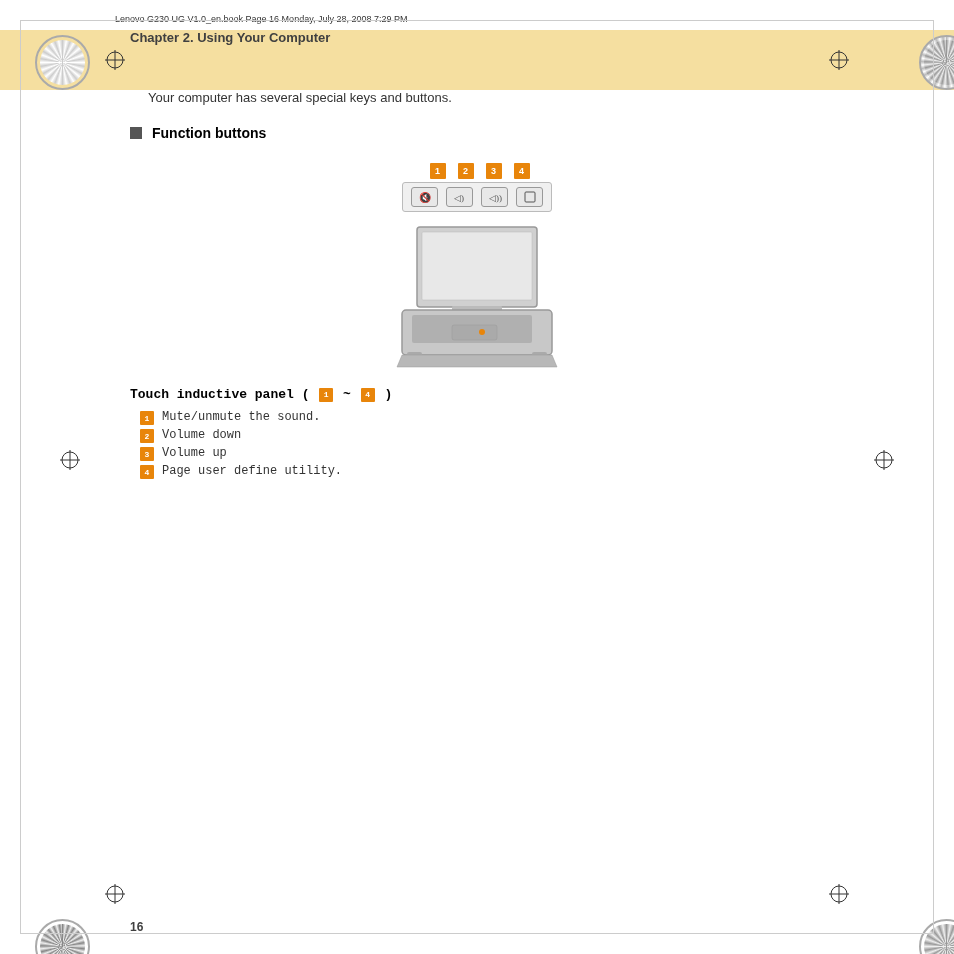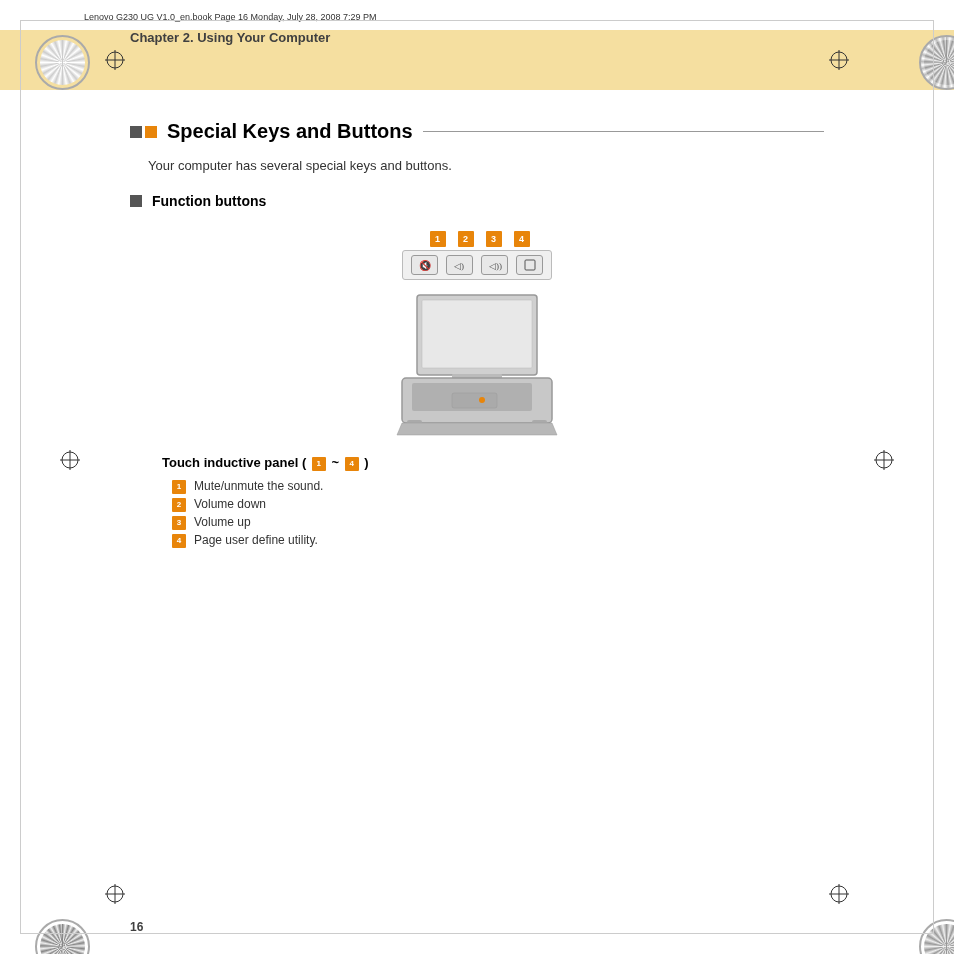--- a/index.html
+++ b/index.html
@@ -9,28 +9,29 @@
       height: 954px;
       background: #ffffff;
       font-family: Georgia, 'Times New Roman', serif;
       position: relative;
       overflow: hidden;
     }
 
     
     .header-bar {
       position: absolute;
-      top: 12px;
+      top: 4px;
       left: 0;
       right: 0;
       height: 30px;
       background: #ffffff;
       border-bottom: 1px solid #ccc;
       display: flex;
-      padding: 0 84px;
+      align-items: center;
+      padding: 0 115px;
       font-size: 9px;
       color: #333;
       font-family: Arial, sans-serif;
     }
 
     
     .chapter-header {
       position: absolute;
       top: 30px;
       left: 0;
@@ -178,22 +179,21 @@
       display: flex;
       align-items: center;
       justify-content: center;
       font-size: 8px;
       color: #333;
     }
 
     
     .touch-panel-desc {
       margin-top: 10px;
-      font-family: Liberation Sans, sans-serif;
-      margin-left: 32px;
+      font-family: Liberation Mono, monospace;
     }
 
     .touch-title {
       font-size: 13px;
       font-weight: bold;
       color: #000;
       margin-bottom: 8px;
     }
 
     .touch-title .badge-inline {
@@ -300,28 +300,20 @@
 </svg>
 
 <svg style="position:absolute;top:50px;right:105px;" width="20" height="20">
   <circle cx="10" cy="10" r="8" fill="none" stroke="#333" stroke-width="1"></circle>
   <line x1="10" y1="0" x2="10" y2="20" stroke="#333" stroke-width="1"></line>
   <line x1="0" y1="10" x2="20" y2="10" stroke="#333" stroke-width="1"></line>
 </svg>
 
 <div class="content">
 
-  <div class="section-title">
-    <div class="section-squares">
-      <div class="sq1"></div>
-      <div class="sq2"></div>
-    </div>
-    <span class="section-title-text">Special Keys and Buttons</span>
-    <div class="section-title-line"></div>
-  </div>
 
   <p class="intro-text">Your computer has several special keys and buttons.</p>
 
   <div class="subsection">
     <div class="subsection-bullet"></div>
     <span class="subsection-title">Function buttons</span>
   </div>
 
   <div class="diagram-container">
     <div class="keyboard-strip-wrapper">

